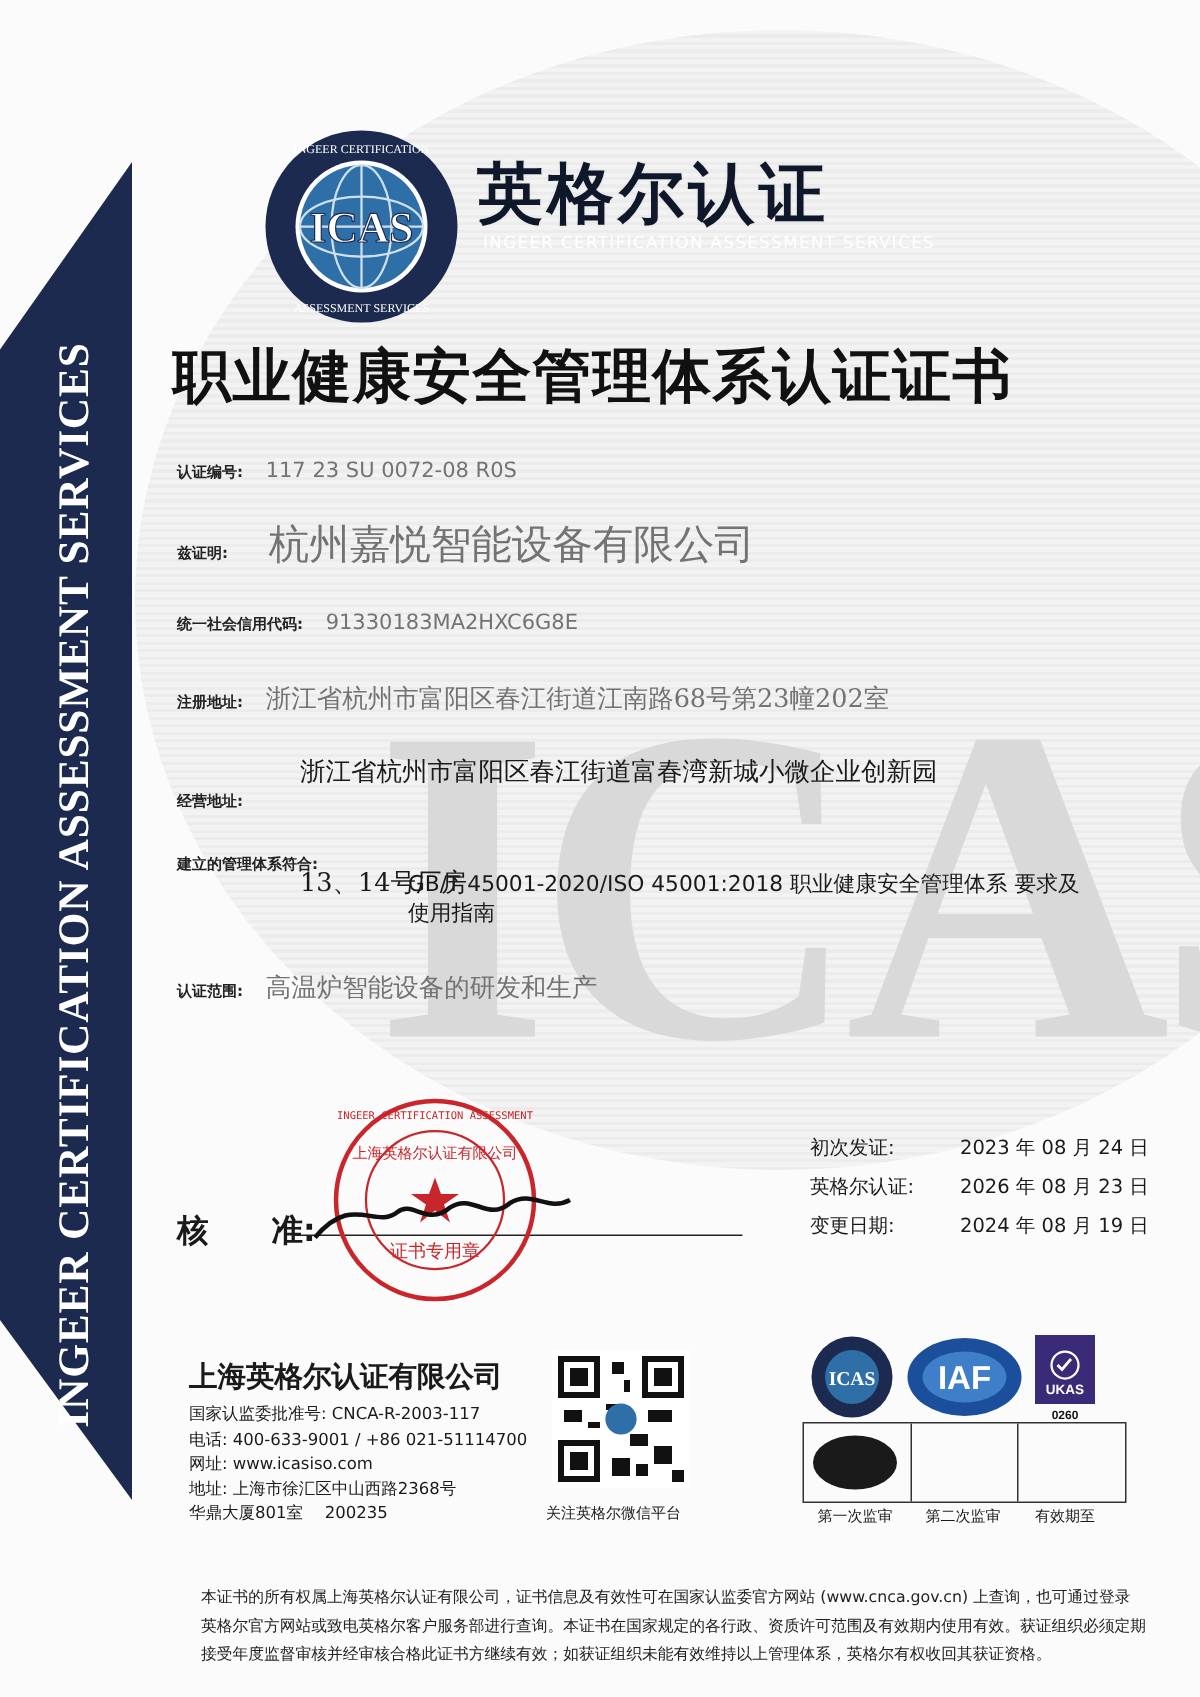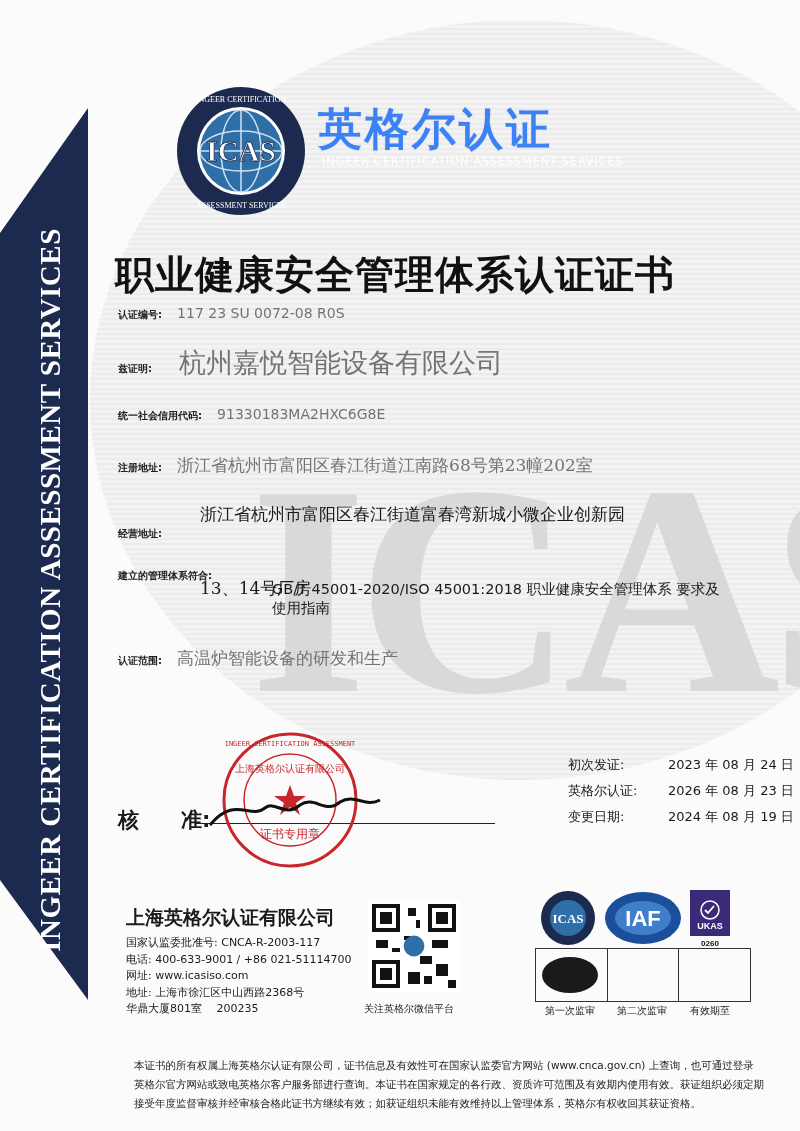--- a/index.html
+++ b/index.html
@@ -8,30 +8,30 @@
   .bg-oval { position:absolute; left:90px; top:20px; width:860px; height:760px; border-radius:50%;
              background:repeating-linear-gradient(0deg, #e9e9e9 0 2px, #f1f1f1 2px 5px); opacity:.85; }
   .watermark { position:absolute; left:250px; top:440px; font-family:"Liberation Serif", serif; font-weight:bold;
                font-size:300px; color:#d9d9d9; letter-spacing:-10px; line-height:1; }
   .ribbon { position:absolute; left:0; top:0; width:100px; height:1131px; }
   .ribbon-text { position:absolute; left:50px; top:590px; transform:translate(-50%,-50%) rotate(-90deg);
                  white-space:nowrap; color:#fff; font-family:"Liberation Serif", serif; font-weight:bold;
                  font-size:29px; letter-spacing:0.5px; }
   .logo { position:absolute; left:176px; top:86px; width:130px; height:130px; }
   .brand-cn { position:absolute; left:318px; top:100px; font-family:"DejaVu Sans", sans-serif; font-weight:bold;
-              font-size:44px; color:#3b82f6; letter-spacing:3px; text-shadow:0 0 2px #ddd; }
+              font-size:44px; color:#0f172a; letter-spacing:3px; text-shadow:0 0 2px #ddd; }
   .brand-en { position:absolute; left:322px; top:155px; font-size:11px; color:#fff; letter-spacing:1px; }
-  .title { position:absolute; left:115px; top:248px; font-family:"DejaVu Serif", serif; font-weight:bold;
+  .title { position:absolute; left:115px; top:224px; font-family:"DejaVu Serif", serif; font-weight:bold;
            font-size:39px; color:#111; letter-spacing:1px; white-space:nowrap; }
   .row { position:absolute; left:118px; white-space:nowrap; }
   .lbl { font-size:10px; font-weight:bold; color:#222; }
   .val { font-size:14px; color:#737373; margin-left:10px; }
   .serif { font-family:"DejaVu Serif", serif; font-size:17px; }
   .company { font-size:27px; margin-left:22px; }
-  .dates { position:absolute; left:540px; top:756px; font-size:13px;margin-left:28px; }
+  .dates { position:absolute; left:540px; top:756px; font-size:13px; }
   .dates div { height:26px; display:flex; }
   .dates .dl { width:100px; }
   .approve { position:absolute; left:118px; top:806px; font-size:21px; font-weight:bold; }
   .sign-line { position:absolute; left:195px; top:823px; width:300px; border-top:1px solid #222; }
   .seal { position:absolute; left:220px; top:730px; width:140px; height:140px; }
   .sig { position:absolute; left:205px; top:790px; width:180px; height:40px; }
   .issuer { position:absolute; left:126px; top:905px; }
   .issuer .name { font-size:19px; font-weight:bold; margin-bottom:4px; }
   .issuer .line { font-size:11px; line-height:16.5px; }
   .qr { position:absolute; left:368px; top:900px; width:92px; height:92px; background:#fff; }

